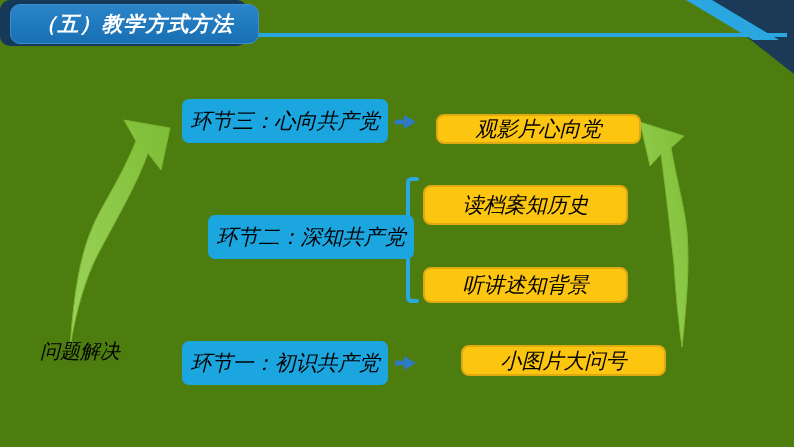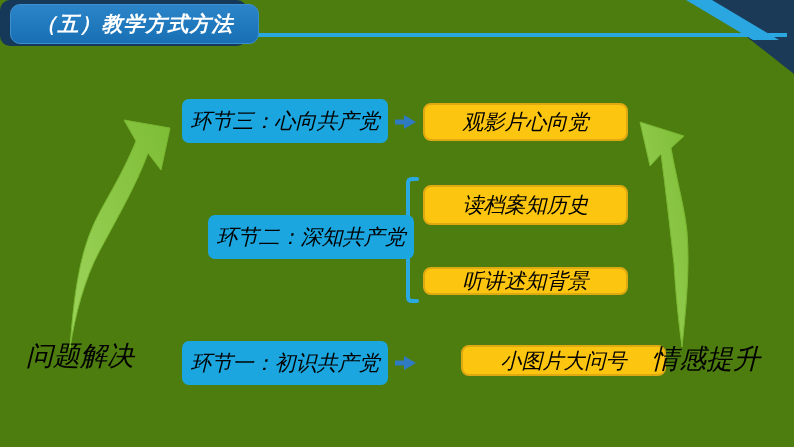--- a/index.html
+++ b/index.html
@@ -33,21 +33,21 @@
     font-size:21px;color:#000;white-space:nowrap;
   }
   .out-box{
     position:absolute;left:423px;width:205px;box-sizing:border-box;
     background:#fcc50f;border:2px solid #dfa912;border-radius:8px;z-index:2;
     display:flex;align-items:center;justify-content:center;
     font-size:21px;color:#000;white-space:nowrap;
   }
   
   .side-label{
-    position:absolute;z-index:2;font-size:27px;color:#000;
+    position:absolute;z-index:2;font-size:20px;color:#000;
     display:flex;justify-content:center;white-space:nowrap;
   }
   .side-label.left{left:25px;top:338px;width:110px;}
   .side-label.right{left:645px;top:341px;width:122px;}
 </style>
 </head>
 <body>
 
 <div class="stage">
 
@@ -97,21 +97,20 @@
 
   <div class="banner-under"></div>
   <div class="banner">
     <span>（五）教学方式方法</span>
   </div>
 
   <div class="step-box" style="top:99px;">环节三：心向共产党</div>
   <div class="step-box" style="top:215px;margin-left:26px;">环节二：深知共产党</div>
   <div class="step-box" style="top:341px;">环节一：初识共产党</div>
 
-  <div class="out-box" style="top:103px;height:38px;">观影片心向党</div>
+  <div class="out-box" style="top:114px;height:30px;margin-left:13px;">观影片心向党</div>
   <div class="out-box" style="top:185px;height:40px;">读档案知历史</div>
-  <div class="out-box" style="top:267px;height:28px;">听讲述知背景</div>
+  <div class="out-box" style="top:267px;height:36px;">听讲述知背景</div>
   <div class="out-box" style="top:345px;height:31px;margin-left:38px;">小图片大问号</div>
 
   <div class="side-label left">问题解决</div>
-  <div class="side-label right">情感提升</div>
 
 </div>
 
 </body></html>

